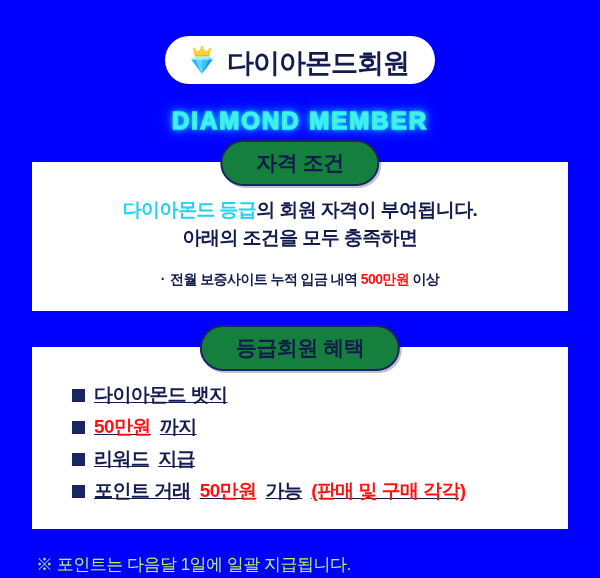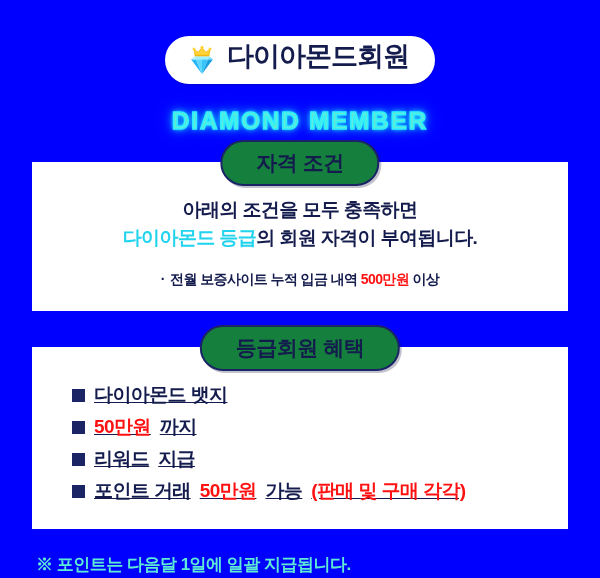--- a/index.html
+++ b/index.html
@@ -15,21 +15,21 @@
     position: relative;
   }
 
   
   .header {
     padding-top: 36px;
     text-align: center;
   }
   .title-pill {
     display: inline-flex;
-    align-items: flex-start;
+    align-items: flex-end;
     gap: 8px;
     background: #ffffff;
     border-radius: 26px;
     padding: 7px 26px 7px 20px;
     box-shadow: 0 1px 2px rgba(0,0,0,0.15);
   }
   .diamond-icon {
     width: 34px;
     height: 34px;
     flex: 0 0 auto;
@@ -137,22 +137,22 @@
     height: 13px;
     background: #1b2566;
     flex: 0 0 auto;
   }
 
   
   .footer-note {
     margin-top: 24px;
     padding-left: 36px;
     font-size: 17px;
-    font-weight: bold;
-    color: #5eead4;
+    font-weight: normal;
+    color: #bef264;
     letter-spacing: -0.5px;
   }
 </style>
 </head>
 <body>
 
 <div class="header">
 
   <div class="title-pill">
     <span>
@@ -177,24 +177,24 @@
   </div>
 
   <div class="subtitle">DIAMOND MEMBER</div>
 </div>
 
 <div class="card card-qualify">
 
   <div class="section-pill">자격 조건</div>
 
   <div class="qualify-lines">
-    <div>아래의 조건을 모두 충족하면</div>
     <div>
       <span class="cyan">다이아몬드 등급</span><span>의 회원 자격이 부여됩니다.</span>
     </div>
+    <div>아래의 조건을 모두 충족하면</div>
   </div>
 
   <div class="qualify-bullet">
     <span class="dot-mark">·</span>
     <span>전월 보증사이트 누적 입금 내역</span>
     <span class="red">500만원</span>
     <span>이상</span>
   </div>
 </div>
 

